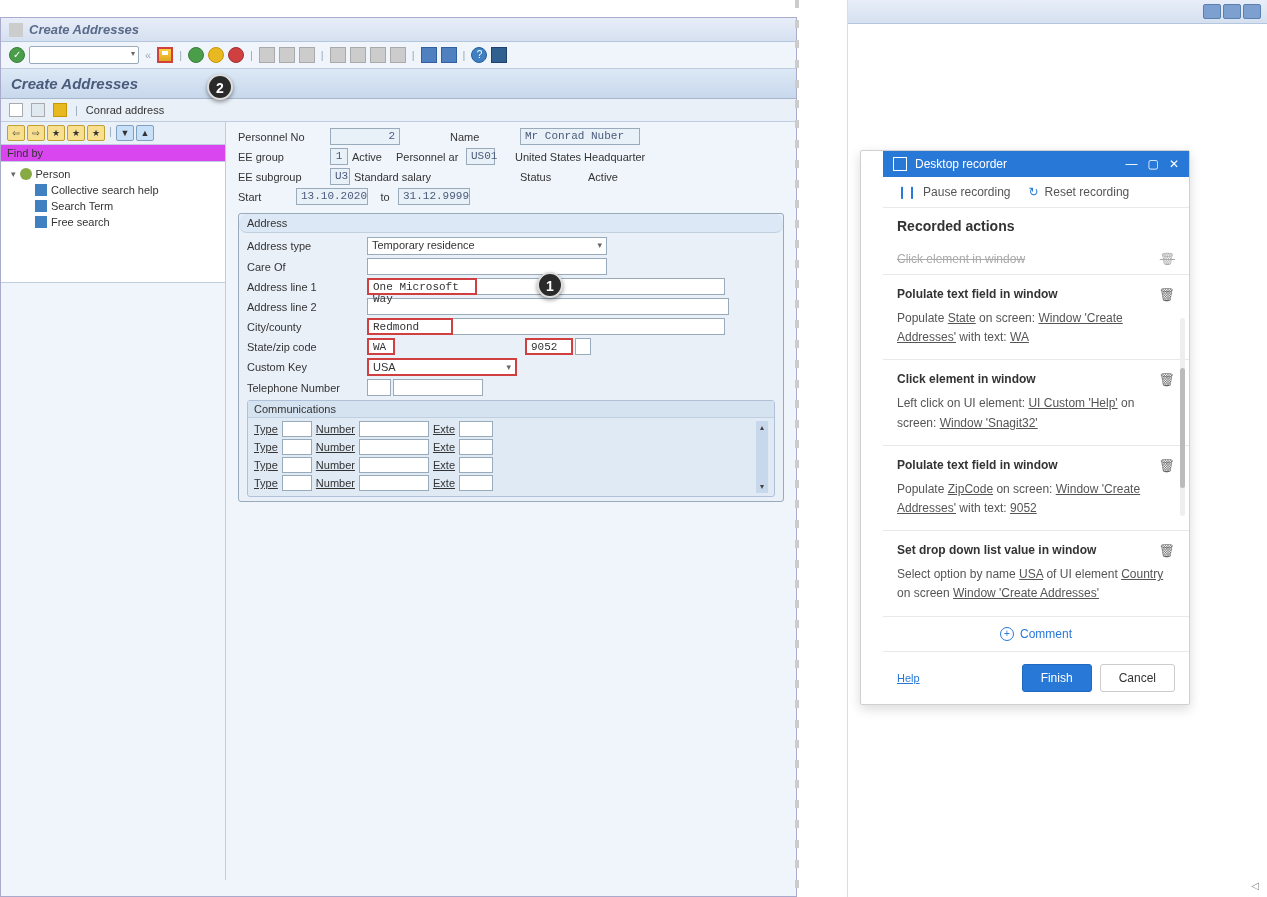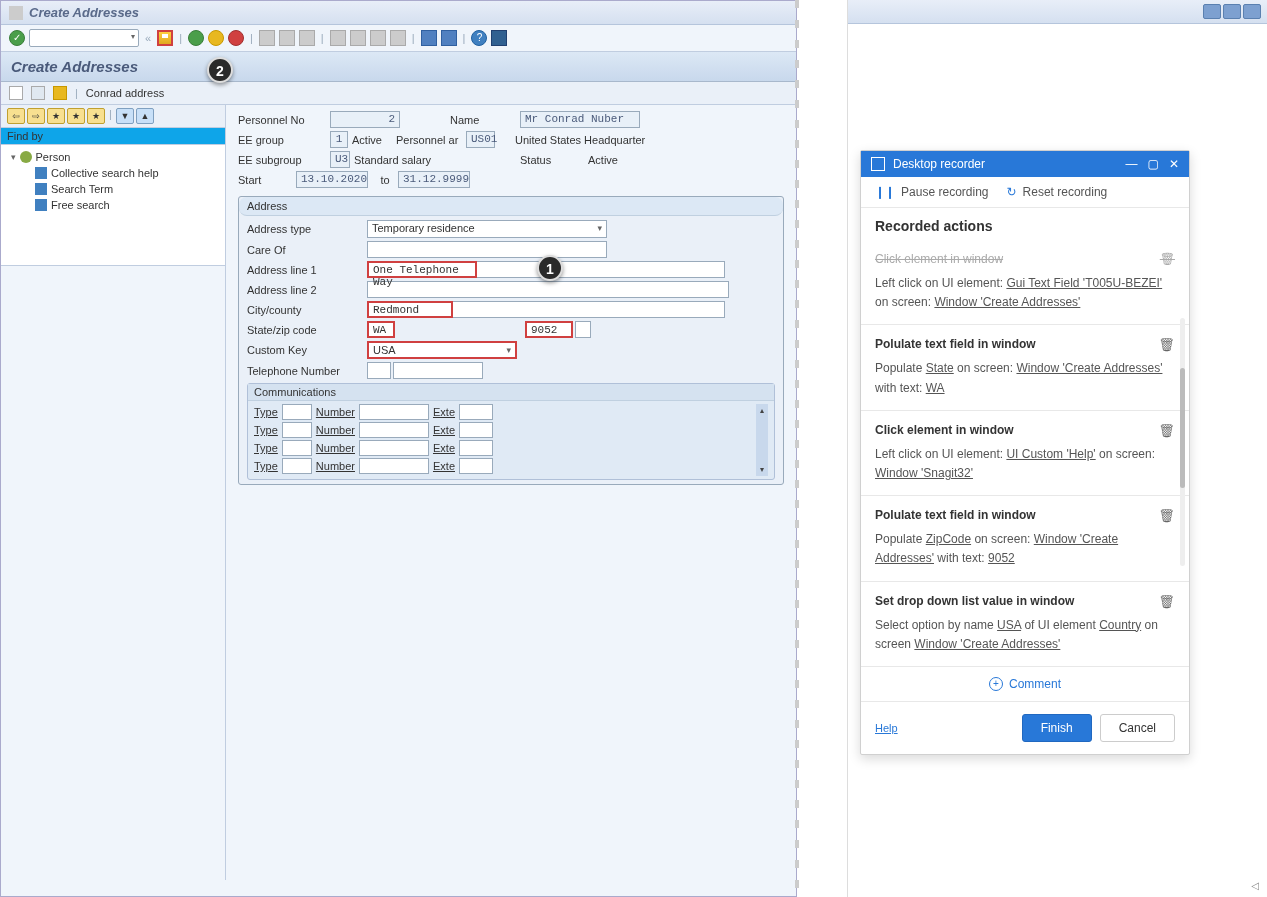--- a/index.html
+++ b/index.html
@@ -1,21 +1,21 @@
 <!DOCTYPE html>
 <html><head>
 <meta charset="utf-8">
 <style>
 * { box-sizing: border-box; margin: 0; padding: 0; font-family: Arial, sans-serif; }
 body { background: #fff; font-size: 11px; color: #333; }
 
 .container { display: flex; width: 1267px; height: 897px; position: relative; }
 
 
-.sap-window { flex: 1; border: 1px solid #aac; background: #f0f5fb; position: relative; }
+.sap-window { flex: 1; border: 1px solid #aac; background: #f0f5fb; position: relative; margin-top: 17px; }
 .sap-titlebar { background: linear-gradient(#e8eef8, #d5e0f0); border-bottom: 1px solid #b5c5dc; padding: 4px 8px; display: flex; align-items: center; }
 .sap-titlebar .title-icon { width: 14px; height: 14px; margin-right: 6px; background: #ccc; display: inline-block; }
 .sap-titlebar .title-text { font-style: italic; font-weight: bold; color: #5a6a8a; font-size: 13px; }
 
 
 .sap-toolbar { background: #f0f5fb; padding: 4px 8px; display: flex; align-items: center; gap: 4px; border-bottom: 1px solid #c0cde0; }
 .tb-check { width: 16px; height: 16px; border-radius: 50%; background: #4a9e4a; border: 1px solid #3a7e3a; position: relative; }
 .tb-check::after { content: "✓"; color: #fff; font-size: 10px; position: absolute; left: 3px; top: 1px; }
 .tb-combo { width: 110px; height: 18px; border: 1px solid #9ab; background: #fff; border-radius: 2px; position: relative; }
 .tb-combo::after { content: "▾"; position: absolute; right: 3px; top: 2px; font-size: 8px; color: #666; }
@@ -39,21 +39,21 @@
 .sap-subtoolbar .sub-icon { width: 14px; height: 14px; display: inline-block; }
 .sub-new { background: #fff; border: 1px solid #aaa; }
 .sub-copy { background: #e0e8f0; border: 1px solid #aaa; }
 .sub-warn { background: #e8b820; border: 1px solid #c89800; }
 
 
 .sap-body { display: flex; height: calc(100% - 120px); }
 .sap-left { width: 225px; background: #f0f5fb; border-right: 1px solid #c0cde0; }
 .sap-nav-toolbar { background: #eaf0f8; padding: 3px 6px; border-bottom: 1px solid #c0cde0; display: flex; gap: 2px; }
 .nav-btn { width: 18px; height: 16px; border: 1px solid #c0a030; background: #f8e090; border-radius: 2px; font-size: 9px; text-align: center; line-height: 14px; }
-.sap-findby { background: #0ea5e9; padding: 2px 6px; border-bottom: 1px solid #c0cde0; font-size: 11px; }
+.sap-findby { background: #d946ef; padding: 2px 6px; border-bottom: 1px solid #c0cde0; font-size: 11px; }
 .sap-tree { padding: 4px 6px; background: #fff; min-height: 120px; }
 .tree-item { padding: 2px 0 2px 12px; font-size: 11px; display: flex; align-items: center; gap: 4px; }
 .tree-item.root { padding-left: 4px; }
 .tree-icon { width: 12px; height: 12px; display: inline-block; }
 .person-icon { background: #88aa44; border-radius: 50%; }
 .binoc-icon { background: #4080c0; }
 .sap-left-bottom { flex: 1; border-top: 1px solid #c0cde0; background: #fff; }
 
 .sap-right { flex: 1; padding: 6px 12px; background: #f0f5fb; overflow: auto; }
 
@@ -94,21 +94,21 @@
 
 .torn-edge { width: 50px; background: #fff; position: relative; }
 .torn-edge::before { content: ""; position: absolute; left: -2px; top: 0; bottom: 0; width: 4px; background: repeating-linear-gradient(180deg, #ccc 0, #ccc 8px, transparent 8px, transparent 20px); }
 
 
 .recorder-area { width: 420px; background: #fff; border-left: 1px solid #ddd; position: relative; padding-top: 150px; }
 .rec-titlebar-bg { position: absolute; left: 0; top: 0; right: 0; height: 24px; background: linear-gradient(#e8eef8, #d5e0f0); border-bottom: 1px solid #b5c5dc; }
 .rec-titlebar-bg .win-controls { position: absolute; right: 6px; top: 4px; display: flex; gap: 2px; }
 .rec-titlebar-bg .win-btn { width: 18px; height: 15px; background: #7da0d0; border: 1px solid #5a80b0; border-radius: 2px; }
 
-.recorder { margin: 0 12px; width: 330px; background: #fff; border: 1px solid #d0d0d0; box-shadow: 0 4px 12px rgba(0,0,0,0.15); border-radius: 2px; }
+.recorder { margin: 0 12px; width: 330px; background: #fff; border: 1px solid #d0d0d0; box-shadow: 0 4px 12px rgba(0,0,0,0.15); border-radius: 2px; padding-left: 22px; }
 .rec-title { background: #2878d8; color: #fff; padding: 6px 10px; display: flex; align-items: center; gap: 8px; font-size: 12px; }
 .rec-title .rec-icon { width: 14px; height: 14px; border: 1px solid #fff; }
 .rec-title .rec-wincontrols { margin-left: auto; display: flex; gap: 10px; font-size: 12px; }
 .rec-toolbar { padding: 8px 14px; display: flex; gap: 18px; border-bottom: 1px solid #e8e8e8; font-size: 12px; color: #555; }
 .rec-toolbar .rt-item { display: flex; gap: 6px; align-items: center; }
 .rec-section { padding: 10px 14px; }
 .rec-h { font-weight: 600; font-size: 14px; color: #333; margin-bottom: 4px; }
 .rec-list { max-height: 460px; overflow: hidden; position: relative; }
 .rec-card-strike { color: #aaa; text-decoration: line-through; font-size: 12px; padding: 4px 14px 8px; display: flex; justify-content: space-between; }
 .rec-card { border-top: 1px solid #e8e8e8; padding: 12px 14px; position: relative; font-size: 12px; color: #555; }
@@ -251,21 +251,21 @@
             <div class="panel-row">
               <span class="panel-label">Address type</span>
               <span class="dropdown" style="width:240px">Temporary residence</span>
             </div>
             <div class="panel-row">
               <span class="panel-label">Care Of</span>
               <span class="form-input" style="width:240px"></span>
             </div>
             <div class="panel-row" style="position:relative">
               <span class="panel-label">Address line 1</span>
-              <span class="form-input redbox" style="width:110px">One Telephone Way</span>
+              <span class="form-input redbox" style="width:110px">One Microsoft Way</span>
               <span class="form-input" style="width:248px;border-left:none"></span>
               <span class="num-circle" style="left:290px;top:-6px">1</span>
             </div>
             <div class="panel-row">
               <span class="panel-label">Address line 2</span>
               <span class="form-input" style="width:362px"></span>
             </div>
             <div class="panel-row">
               <span class="panel-label">City/county</span>
               <span class="form-input redbox" style="width:86px">Redmond</span>
@@ -370,25 +370,20 @@
         </span>
       </div>
       <div class="rec-section">
         <div class="rec-h">Recorded actions</div>
       </div>
       <div class="rec-list">
         <div class="rec-card-strike">
           <span>Click element in window</span>
           <span>🗑</span>
         </div>
-        <div class="rec-card" style="border-top:none;padding-top:0">
-          <div class="rc-body">
-            <span>Left click on UI element: </span><span class="rc-link">Gui Text Field 'T005U-BEZEI'</span><span> on screen: </span><span class="rc-link">Window 'Create Addresses'</span>
-          </div>
-        </div>
         <div class="rec-card">
           <span class="rc-del">🗑</span>
           <div class="rc-title">Polulate text field in window</div>
           <div class="rc-body">
             <span>Populate </span><span class="rc-link">State</span><span> on screen: </span><span class="rc-link">Window 'Create Addresses'</span><span> with text: </span><span class="rc-link">WA</span>
           </div>
         </div>
         <div class="rec-card">
           <span class="rc-del">🗑</span>
           <div class="rc-title">Click element in window</div>

